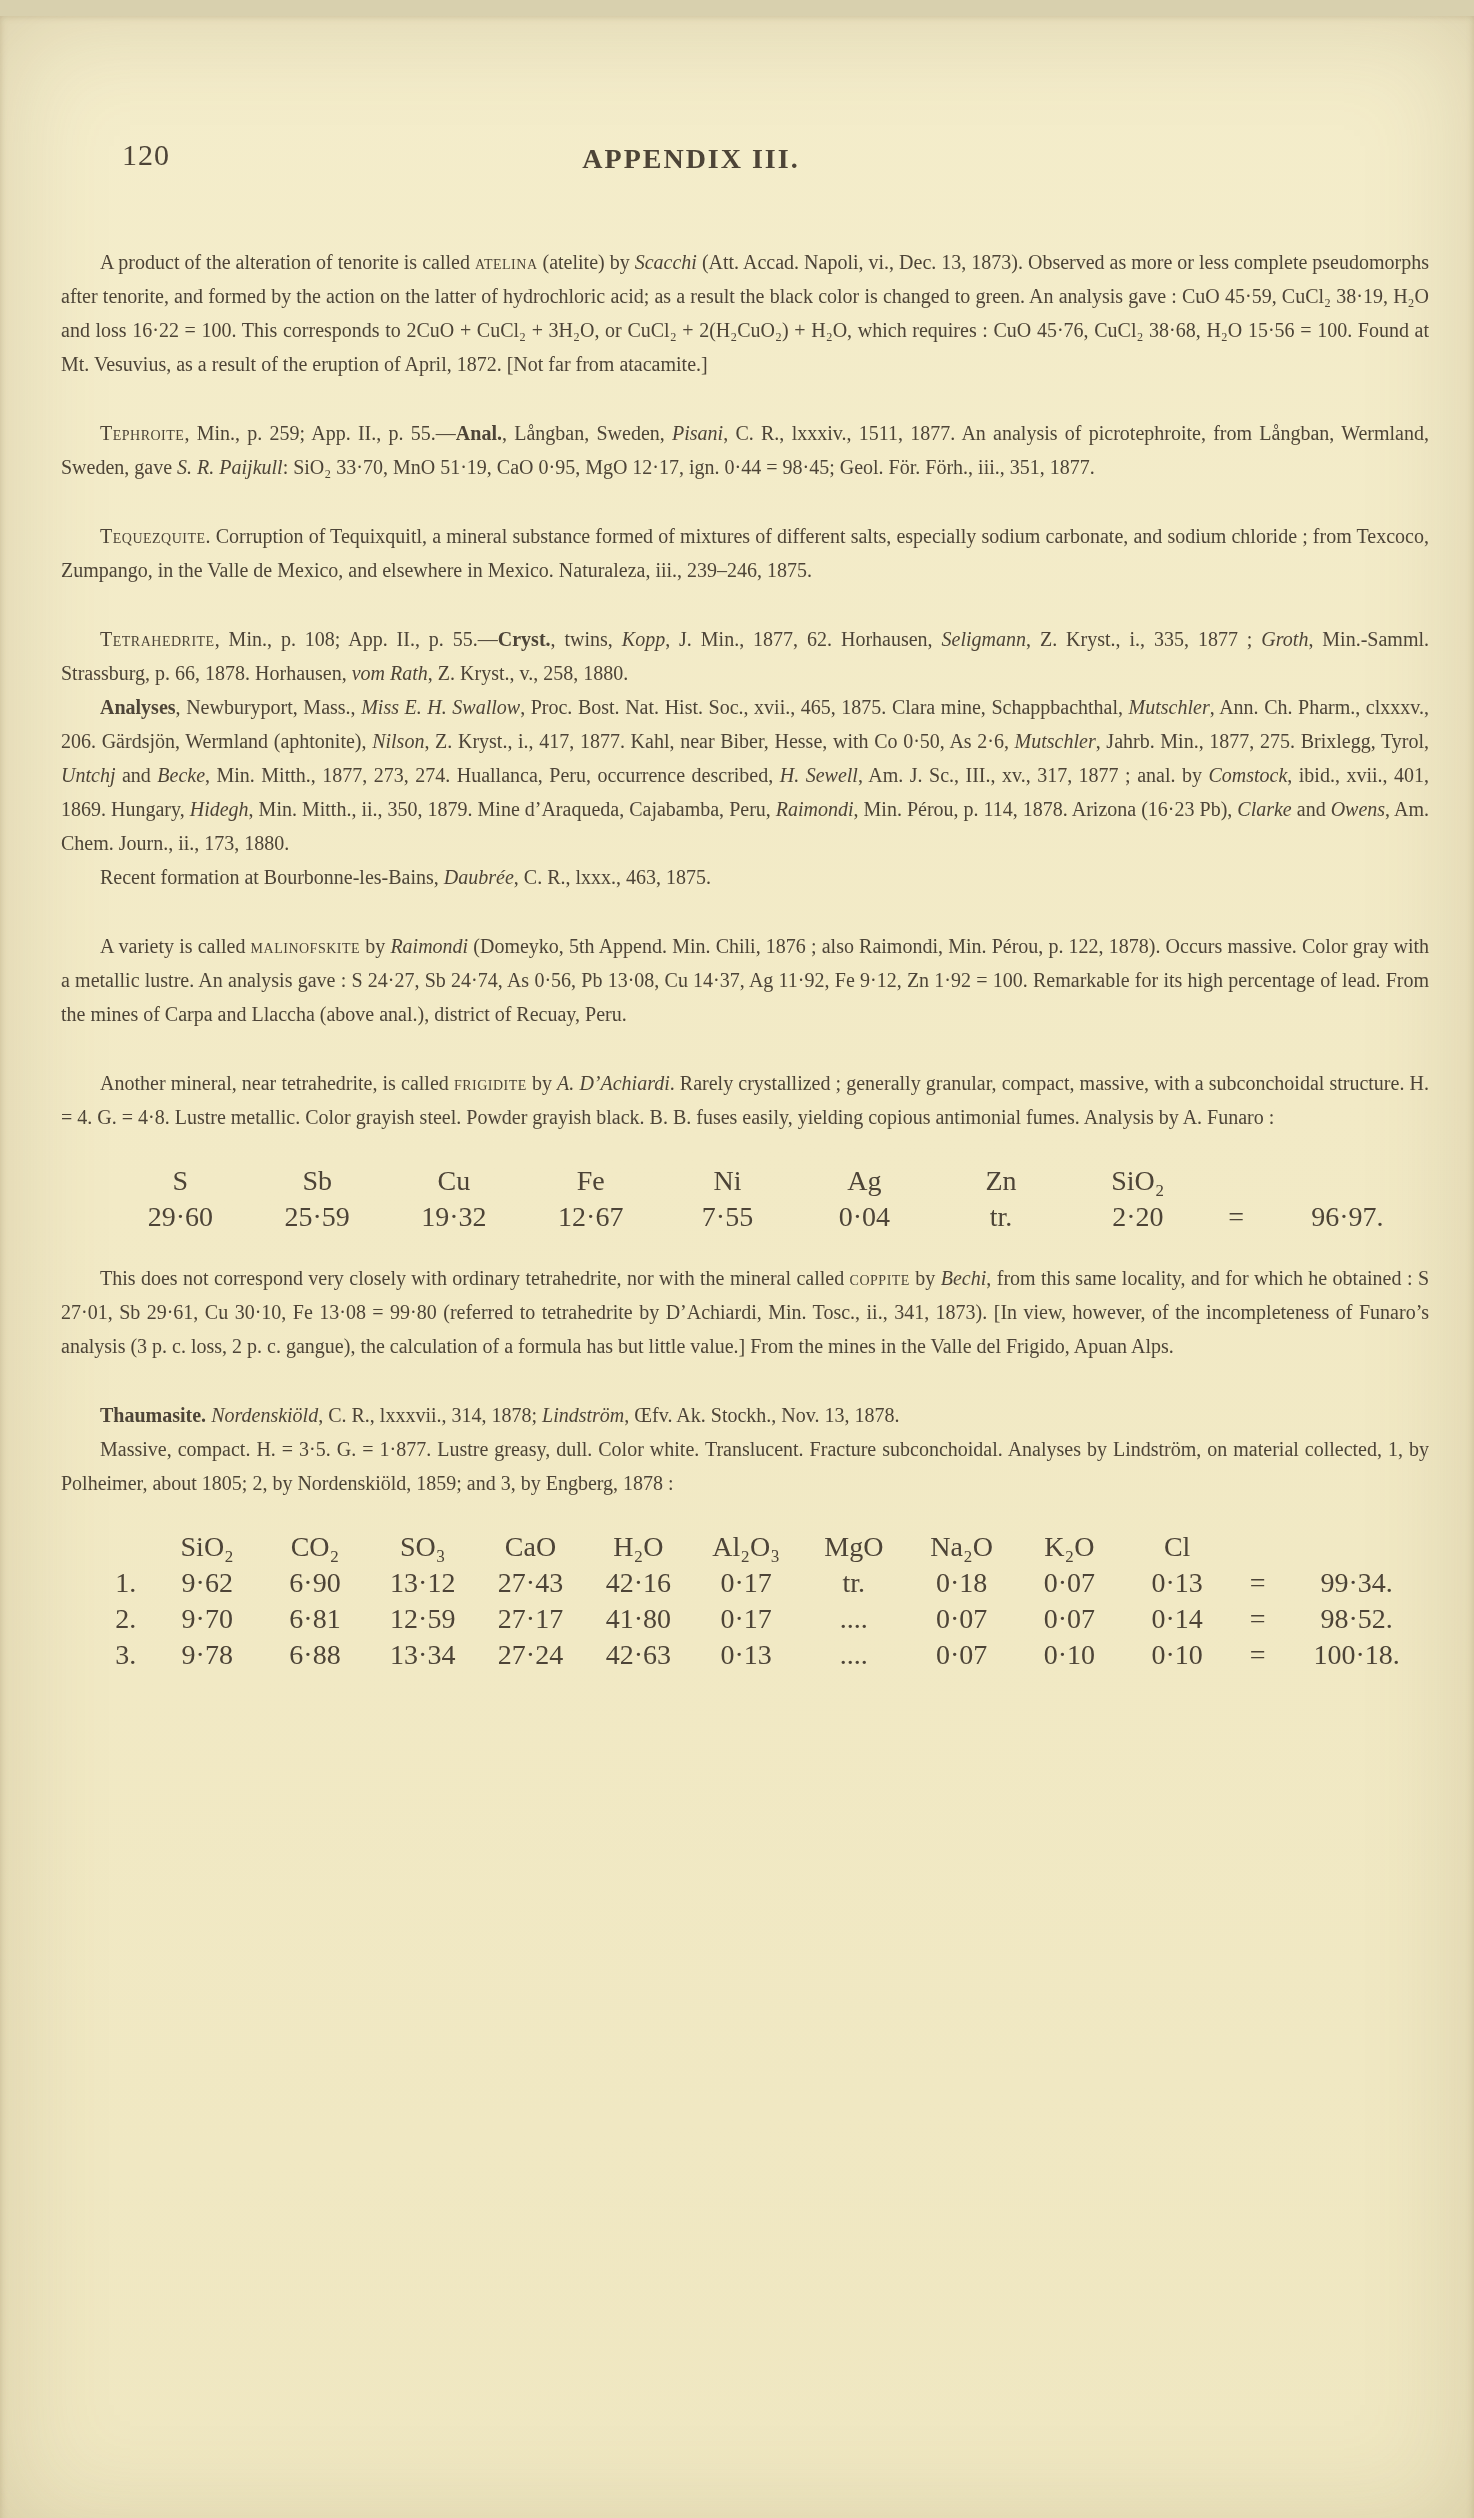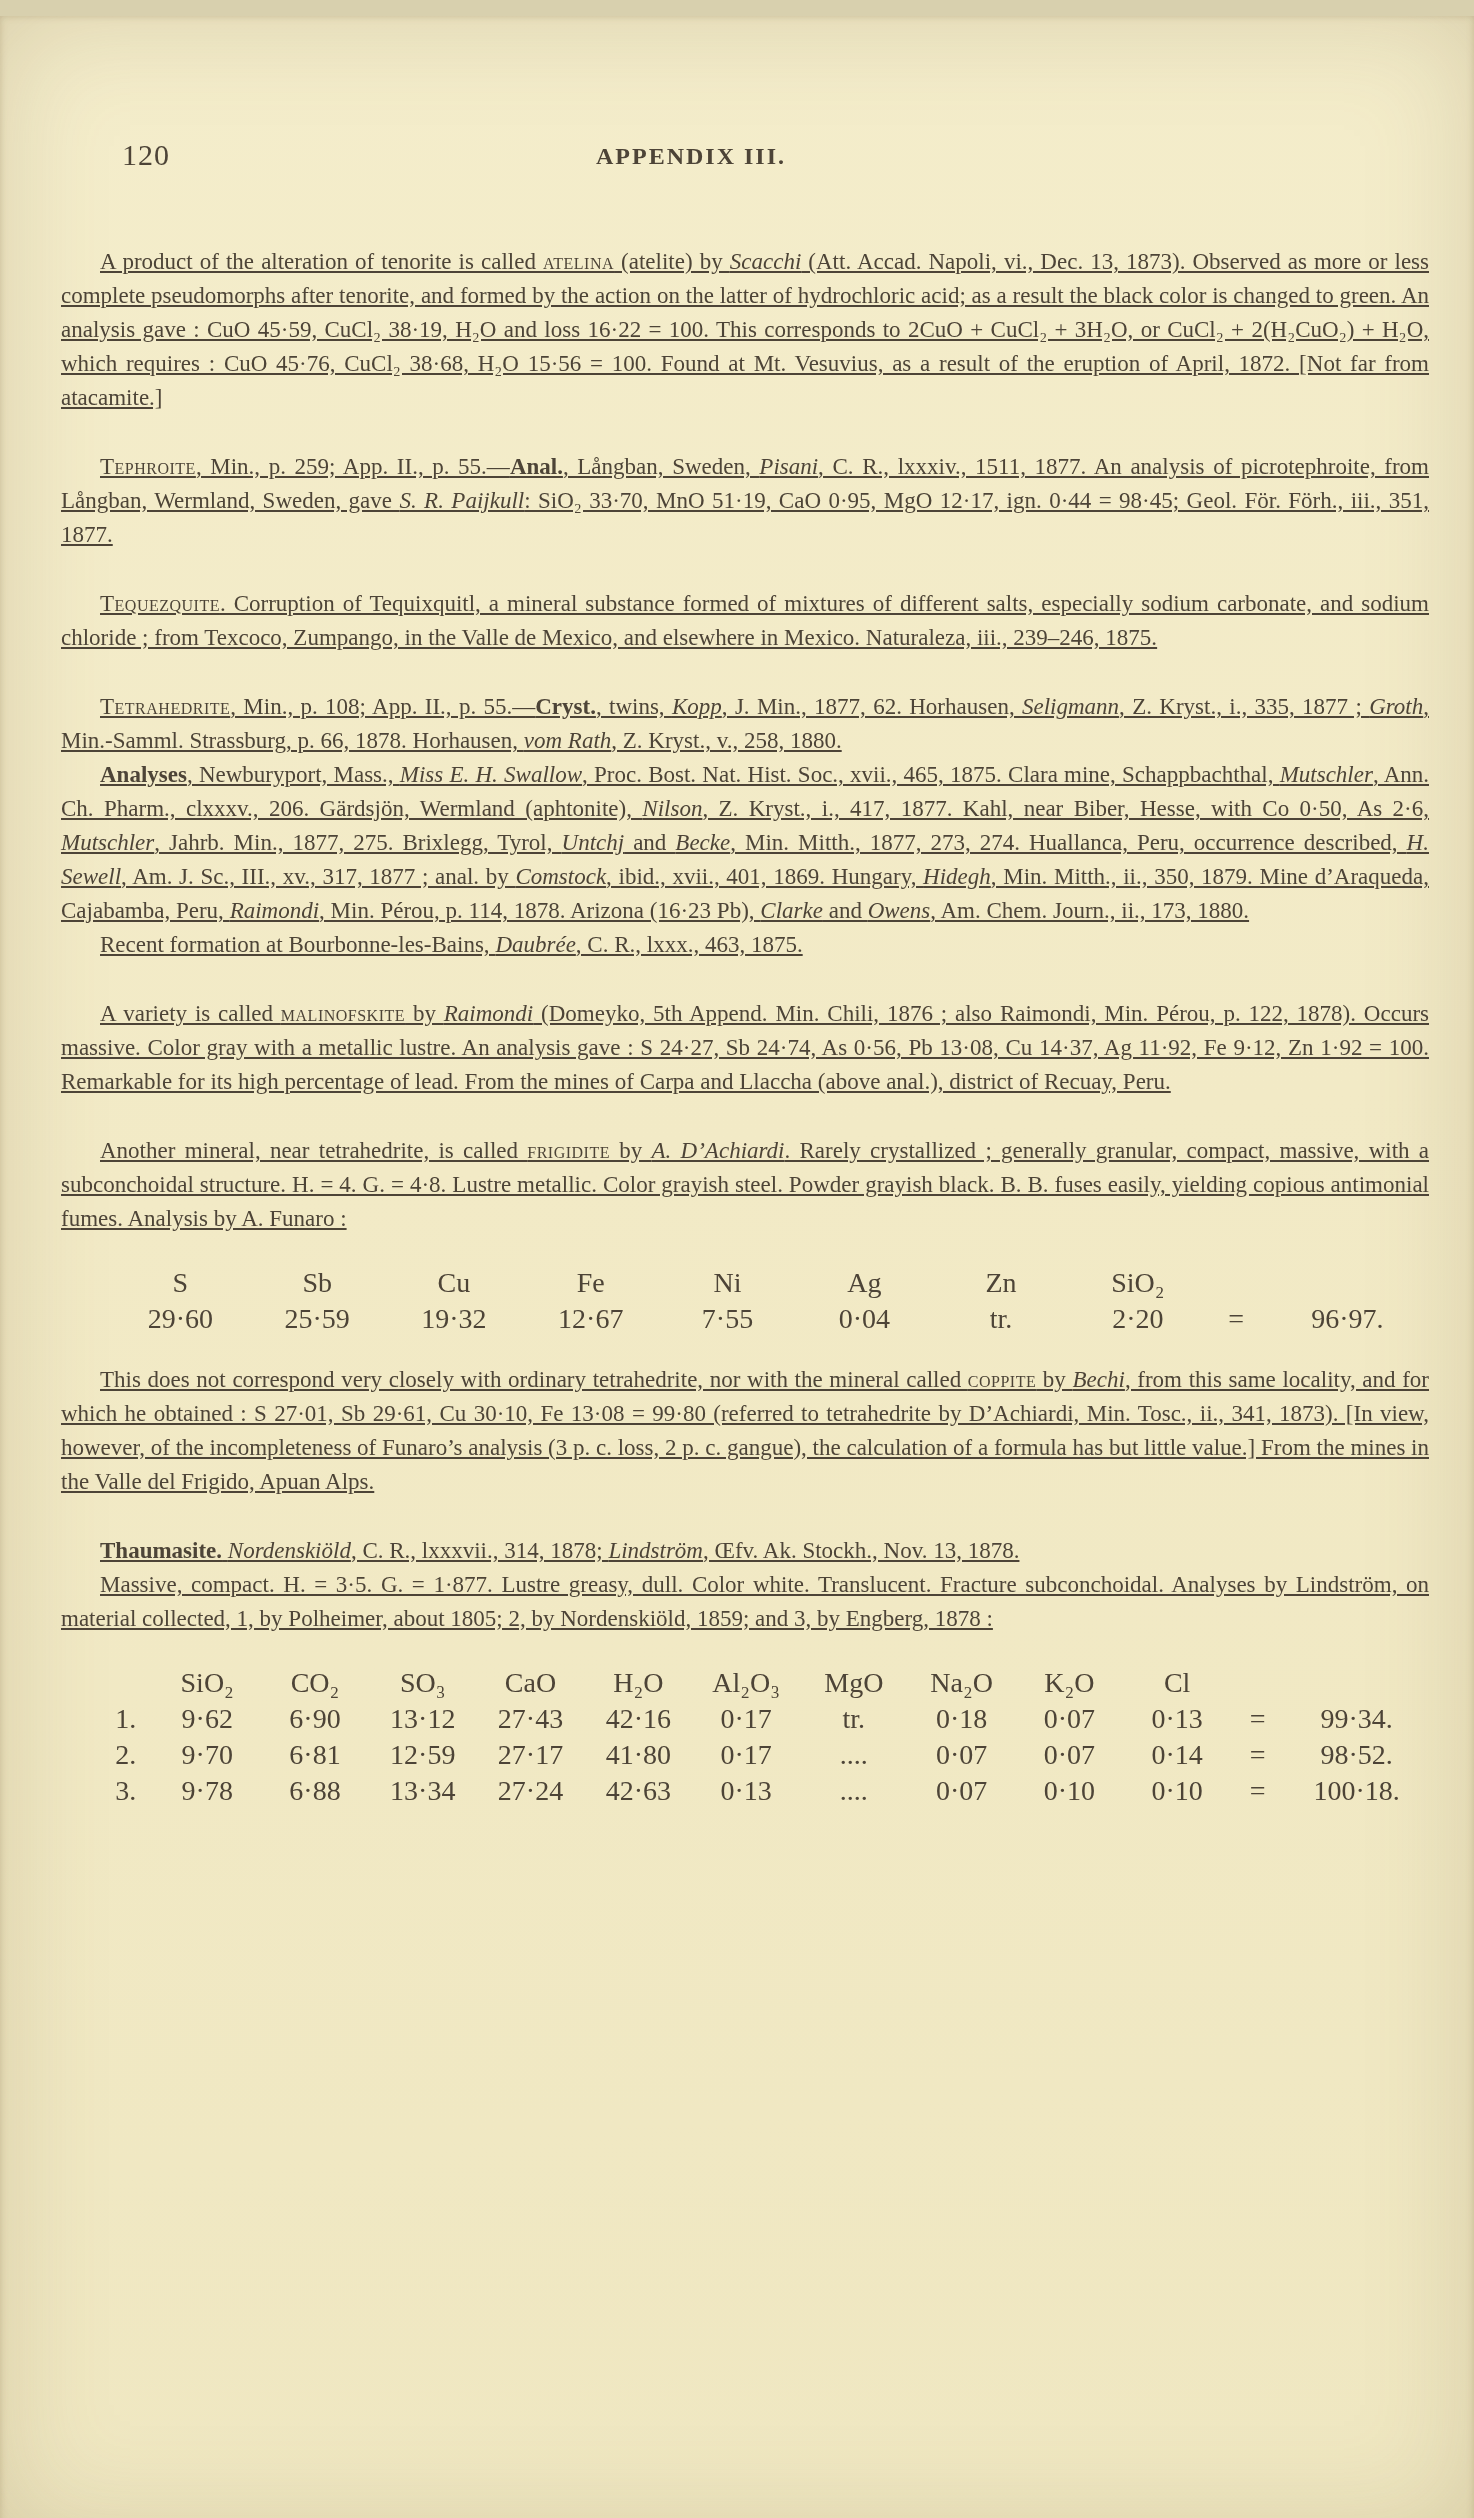--- a/index.html
+++ b/index.html
@@ -14,22 +14,22 @@
     color:#4d4437;
   }
   .page::after{ 
     content:"";position:absolute;left:0;right:0;bottom:0;height:6.9px;
     background:#f6f6f2;opacity:.85;
   }
   .content{padding:0 45px 0 61px;}
   .pagehead{position:relative;padding-top:125px;height:39px;}
   .pagenum{position:absolute;left:61px;top:122px;font-size:30px;letter-spacing:1px;}
   .runhead{position:absolute;left:0;right:108px;top:127px;text-align:center;
-    font-weight:bold;font-size:24px;letter-spacing:2px;}
-  p{margin:0;text-indent:39px;text-align:justify;font-size:23px;line-height:34px;text-decoration:underline;}
+    font-weight:bold;font-size:28px;letter-spacing:2px;}
+  p{margin:0;text-indent:39px;text-align:justify;font-size:20px;line-height:34px;}
   p.gap{margin-top:35px;}
   .firstpara{margin-top:65px;}
   .seg-r{}
   .seg-i{font-style:italic;}
   .seg-b{font-weight:bold;}
   .seg-sc{font-variant:small-caps;letter-spacing:0.5px;}
   
   .chem-table{font-size:28px;line-height:36px;}
   .trow{display:flex;}
   .tc{text-align:center;white-space:nowrap;}

